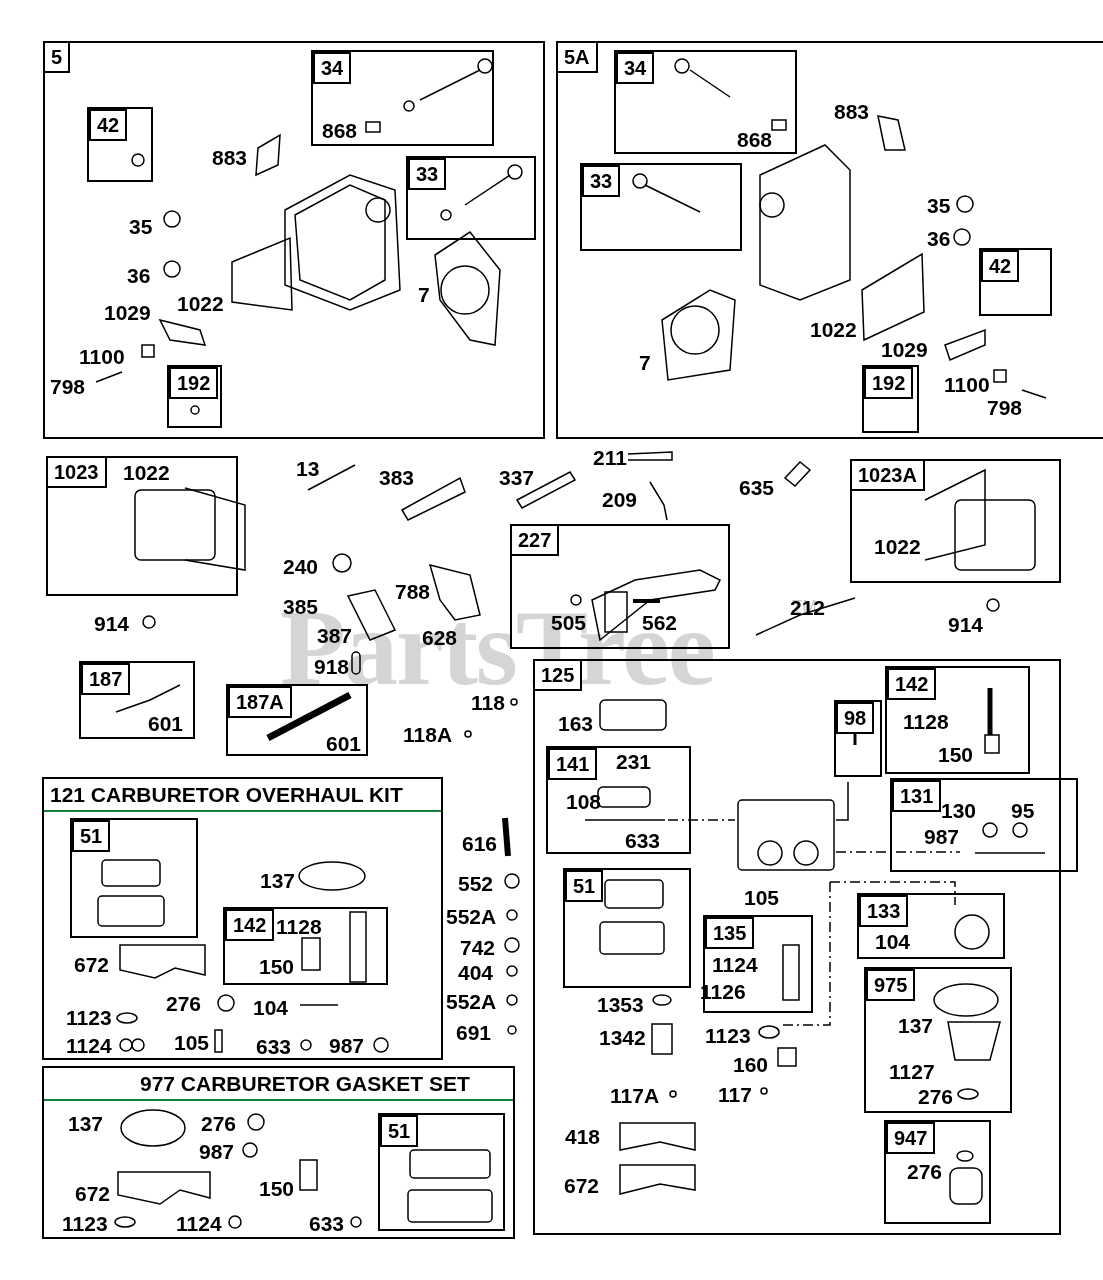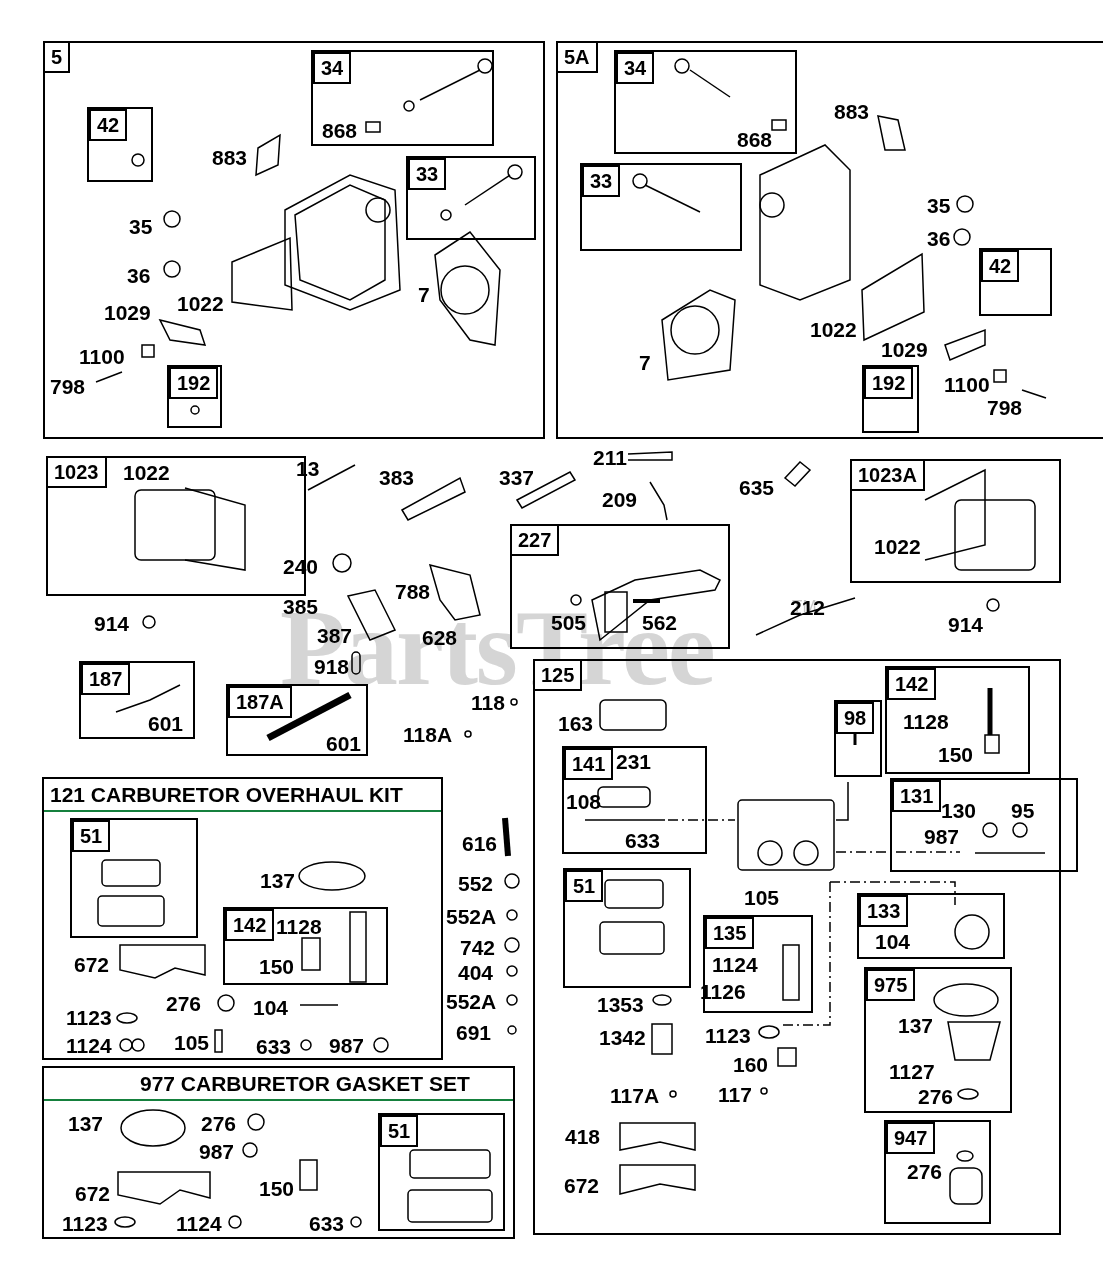--- a/index.html
+++ b/index.html
@@ -205,21 +205,21 @@
 </div>
 <div class="lbl" style="left:834px;top:101px;">883</div>
 <div class="lbl" style="left:927px;top:195px;">35</div>
 <div class="lbl" style="left:927px;top:228px;">36</div>
 <div class="lbl" style="left:810px;top:319px;">1022</div>
 <div class="lbl" style="left:881px;top:339px;">1029</div>
 <div class="lbl" style="left:639px;top:352px;">7</div>
 <div class="lbl" style="left:944px;top:374px;">1100</div>
 <div class="lbl" style="left:987px;top:397px;">798</div>
 
-<div class="box" style="left:46px;top:456px;width:260px;height:140px;">
+<div class="box" style="left:46px;top:456px;width:192px;height:140px;">
   <div class="tag">1023</div>
 </div>
 <div class="lbl" style="left:123px;top:462px;">1022</div>
 
 <div class="box" style="left:850px;top:459px;width:211px;height:124px;">
   <div class="tag">1023A</div>
 </div>
 <div class="lbl" style="left:874px;top:536px;">1022</div>
 
 <div class="box" style="left:510px;top:524px;width:220px;height:125px;">
@@ -306,21 +306,21 @@
 <div class="lbl" style="left:744px;top:887px;">105</div>
 <div class="lbl" style="left:597px;top:994px;">1353</div>
 <div class="lbl" style="left:599px;top:1027px;">1342</div>
 <div class="lbl" style="left:705px;top:1025px;">1123</div>
 <div class="lbl" style="left:733px;top:1054px;">160</div>
 <div class="lbl" style="left:610px;top:1085px;">117A</div>
 <div class="lbl" style="left:718px;top:1084px;">117</div>
 <div class="lbl" style="left:565px;top:1126px;">418</div>
 <div class="lbl" style="left:564px;top:1175px;">672</div>
 
-<div class="box" style="left:546px;top:746px;width:145px;height:108px;margin-left:16px;">
+<div class="box" style="left:546px;top:746px;width:145px;height:108px;">
   <div class="tag sub">141</div>
 </div>
 <div class="lbl" style="left:616px;top:751px;">231</div>
 <div class="lbl" style="left:566px;top:791px;">108</div>
 <div class="lbl" style="left:625px;top:830px;">633</div>
 
 <div class="box" style="left:834px;top:700px;width:48px;height:77px;">
   <div class="tag sub">98</div>
 </div>
 

